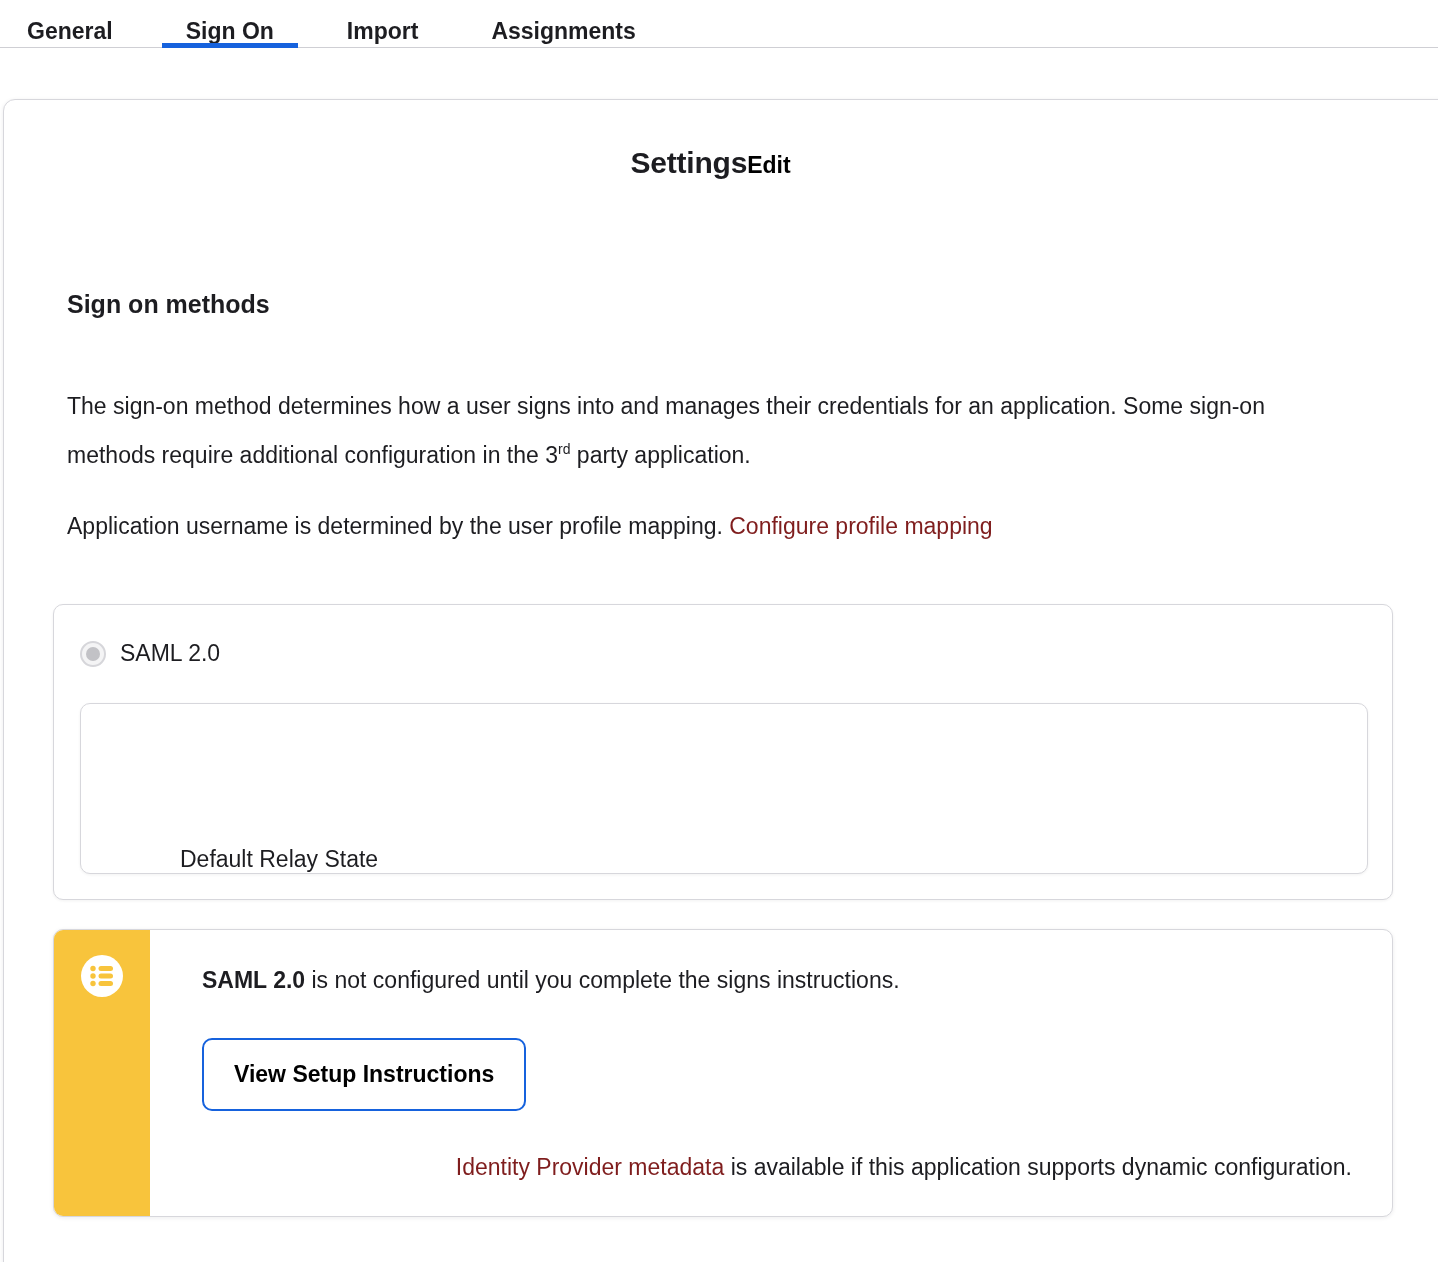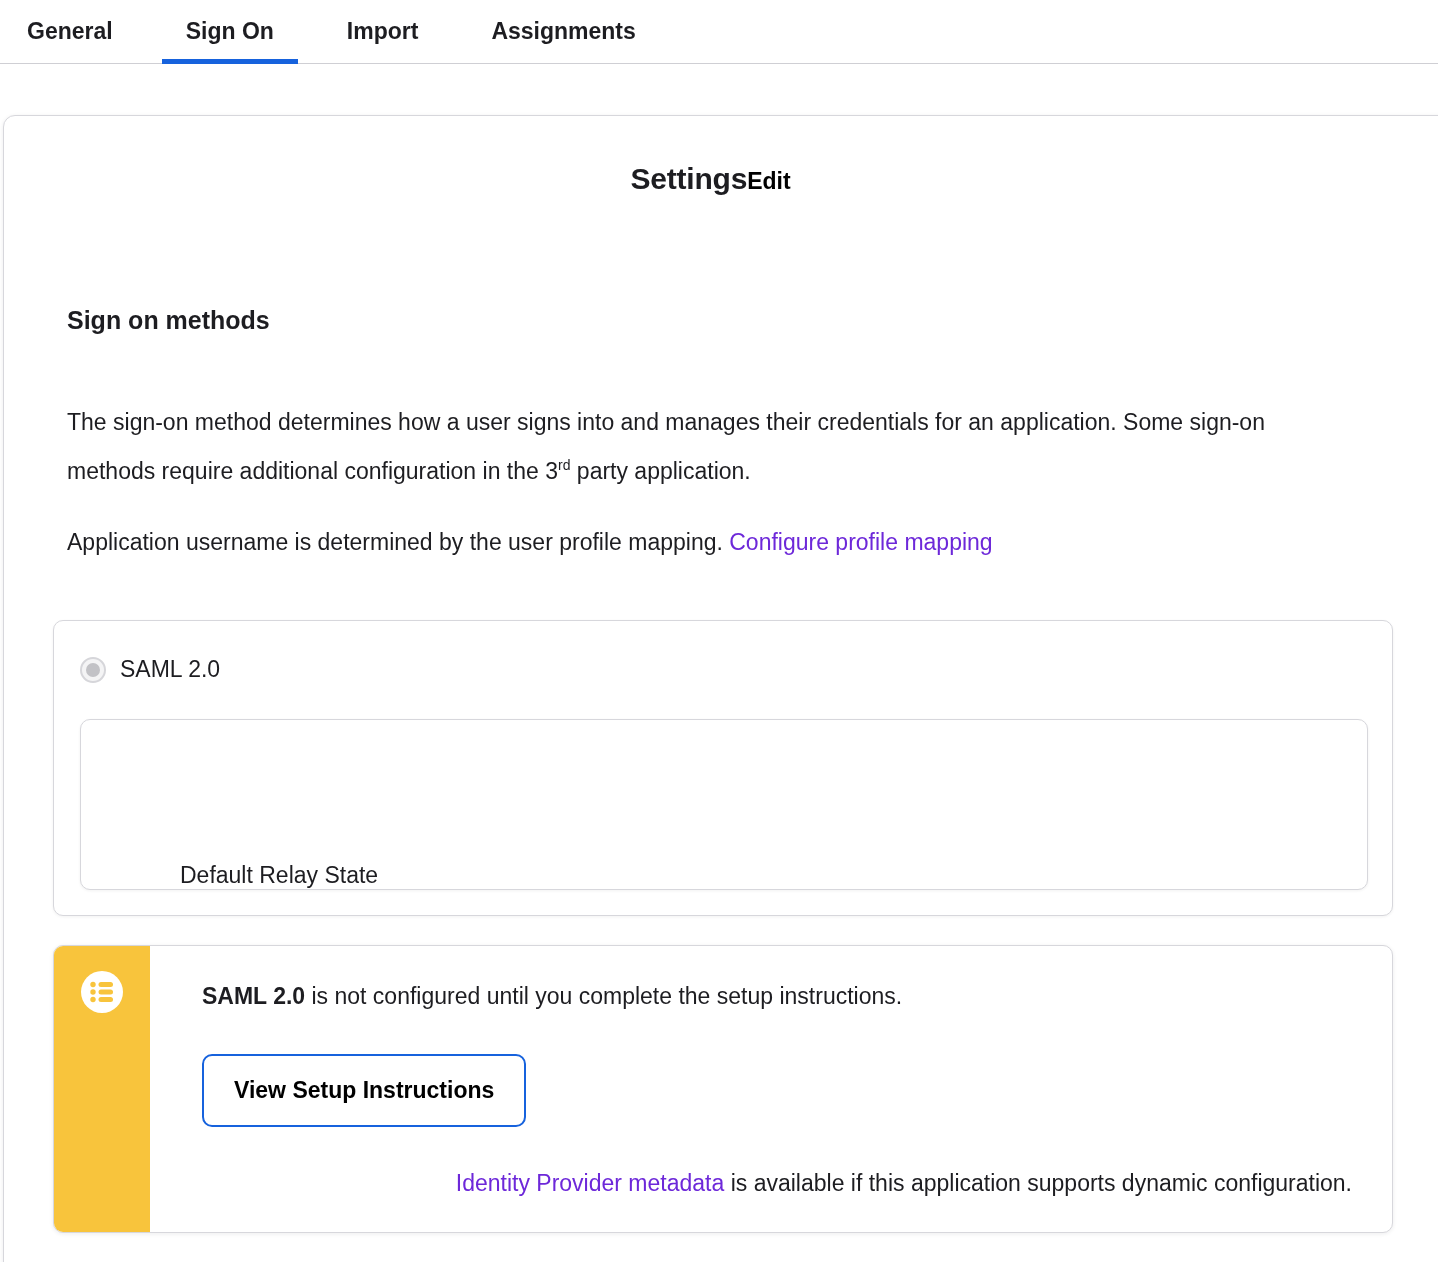--- a/index.html
+++ b/index.html
@@ -6,21 +6,21 @@
   html, body {
     width: 1438px; height: 1262px; overflow: hidden;
     background: #ffffff;
     font-family: "Liberation Sans", sans-serif;
     color: #1d1d21;
   }
 
   
   .tabs {
     display: flex; gap: 25px; align-items: stretch;
-    height: 64px; padding-left: 3px;
+    height: 48px; padding-left: 3px;
     border-bottom: 1px solid #cfcfd4;
   }
   .tab {
     position: relative;
     padding: 0 24px;
     font-size: 23px; font-weight: 700;
     line-height: 62px;
     cursor: pointer;
     white-space: nowrap;
   }
@@ -55,21 +55,21 @@
     margin: 110px 0 0 14px;
     font-size: 25px; font-weight: 700;
   }
   .para {
     margin: 63px 0 0 14px;
     font-size: 23px; line-height: 49px;
     max-width: 1235px;
   }
   .para.second { margin-top: 22px; }
   .para sup { font-size: 14px; line-height: 0; }
-  .link { color: #6d28d9; text-decoration: none; cursor: pointer; }
+  .link { color: #7f1d1d; text-decoration: none; cursor: pointer; }
 
   
   .saml-box {
     margin-top: 53px;
     width: 1340px;
     border: 1px solid #d7d7dc;
     border-radius: 10px;
     box-shadow: 0 1px 3px rgba(29,29,33,0.06);
     padding: 35px 26px 25px 26px;
     background: #ffffff;
@@ -168,18 +168,18 @@
         <g fill="#F8C43C">
           <circle cx="13" cy="14.5" r="2.7"></circle>
             <rect x="18.5" y="12" width="14.5" height="5" rx="2.5"></rect>
           <circle cx="13" cy="22" r="2.7"></circle>
             <rect x="18.5" y="19.5" width="14.5" height="5" rx="2.5"></rect>
           <circle cx="13" cy="29.5" r="2.7"></circle>
             <rect x="18.5" y="27" width="14.5" height="5" rx="2.5"></rect>
         </g>
       </svg>
     </span>
-    <p class="callout-title"><strong>SAML 2.0</strong><span> is not configured until you complete the setup instructions.</span></p>
+    <p class="callout-title"><strong>SAML 2.0</strong><span> is not configured until you complete the signs instructions.</span></p>
     <button class="setup-btn">View Setup Instructions</button>
     <p class="metadata-line"><a class="link">Identity Provider metadata</a><span> is available if this application supports dynamic configuration.</span></p>
   </div>
 
 </section>
 
 </body></html>

